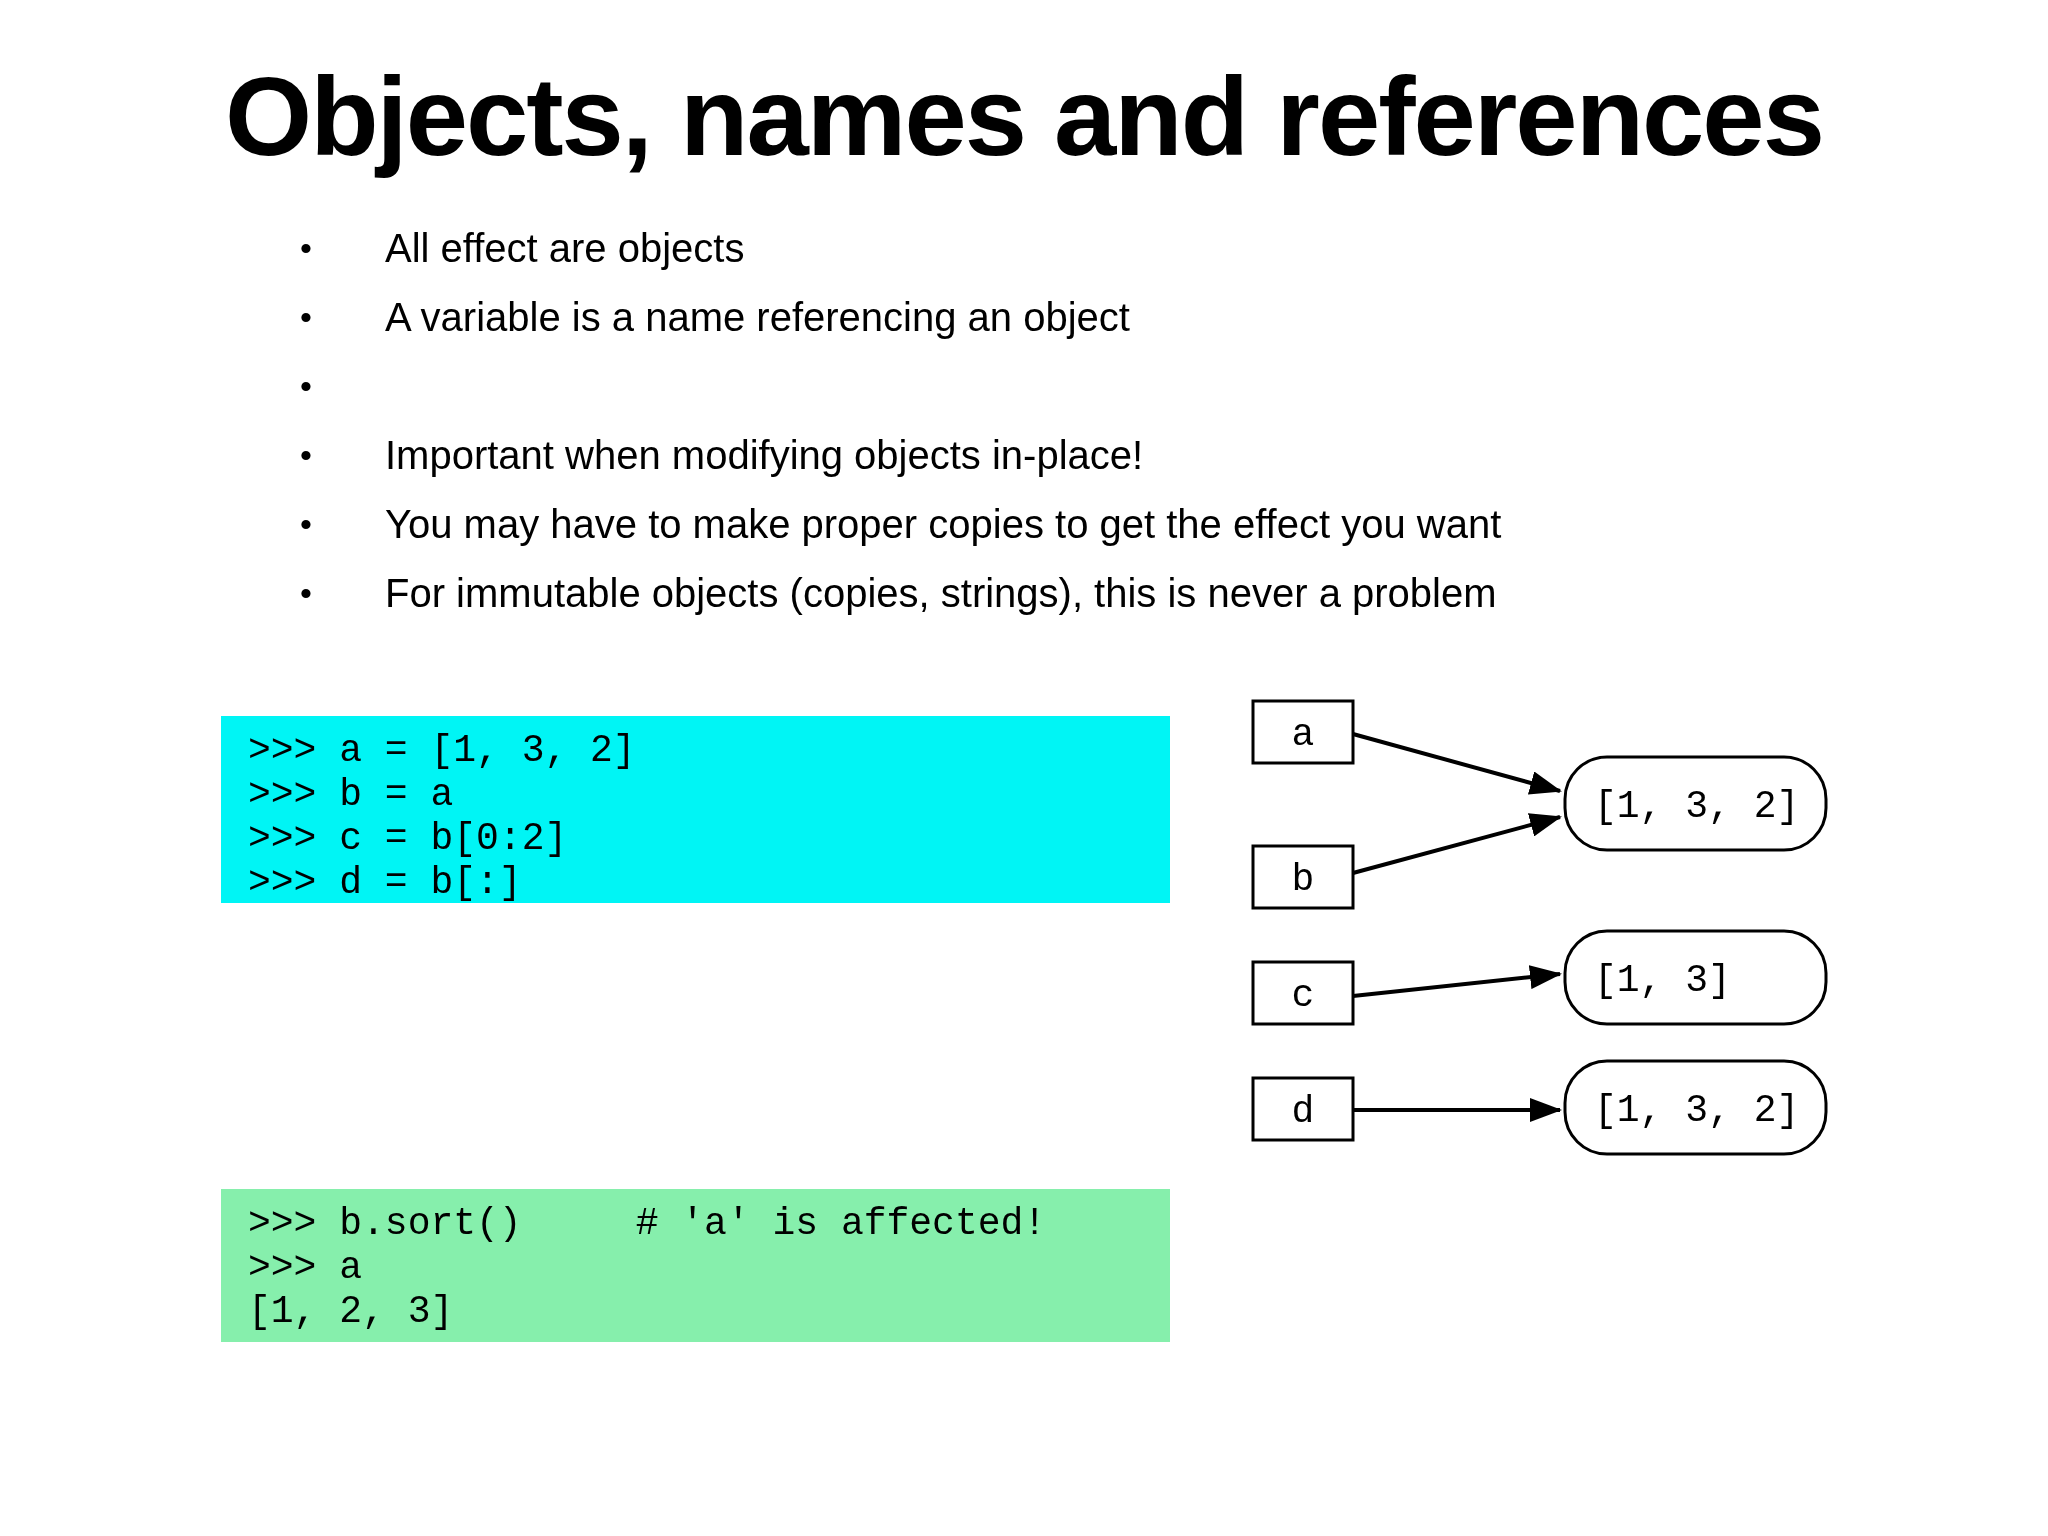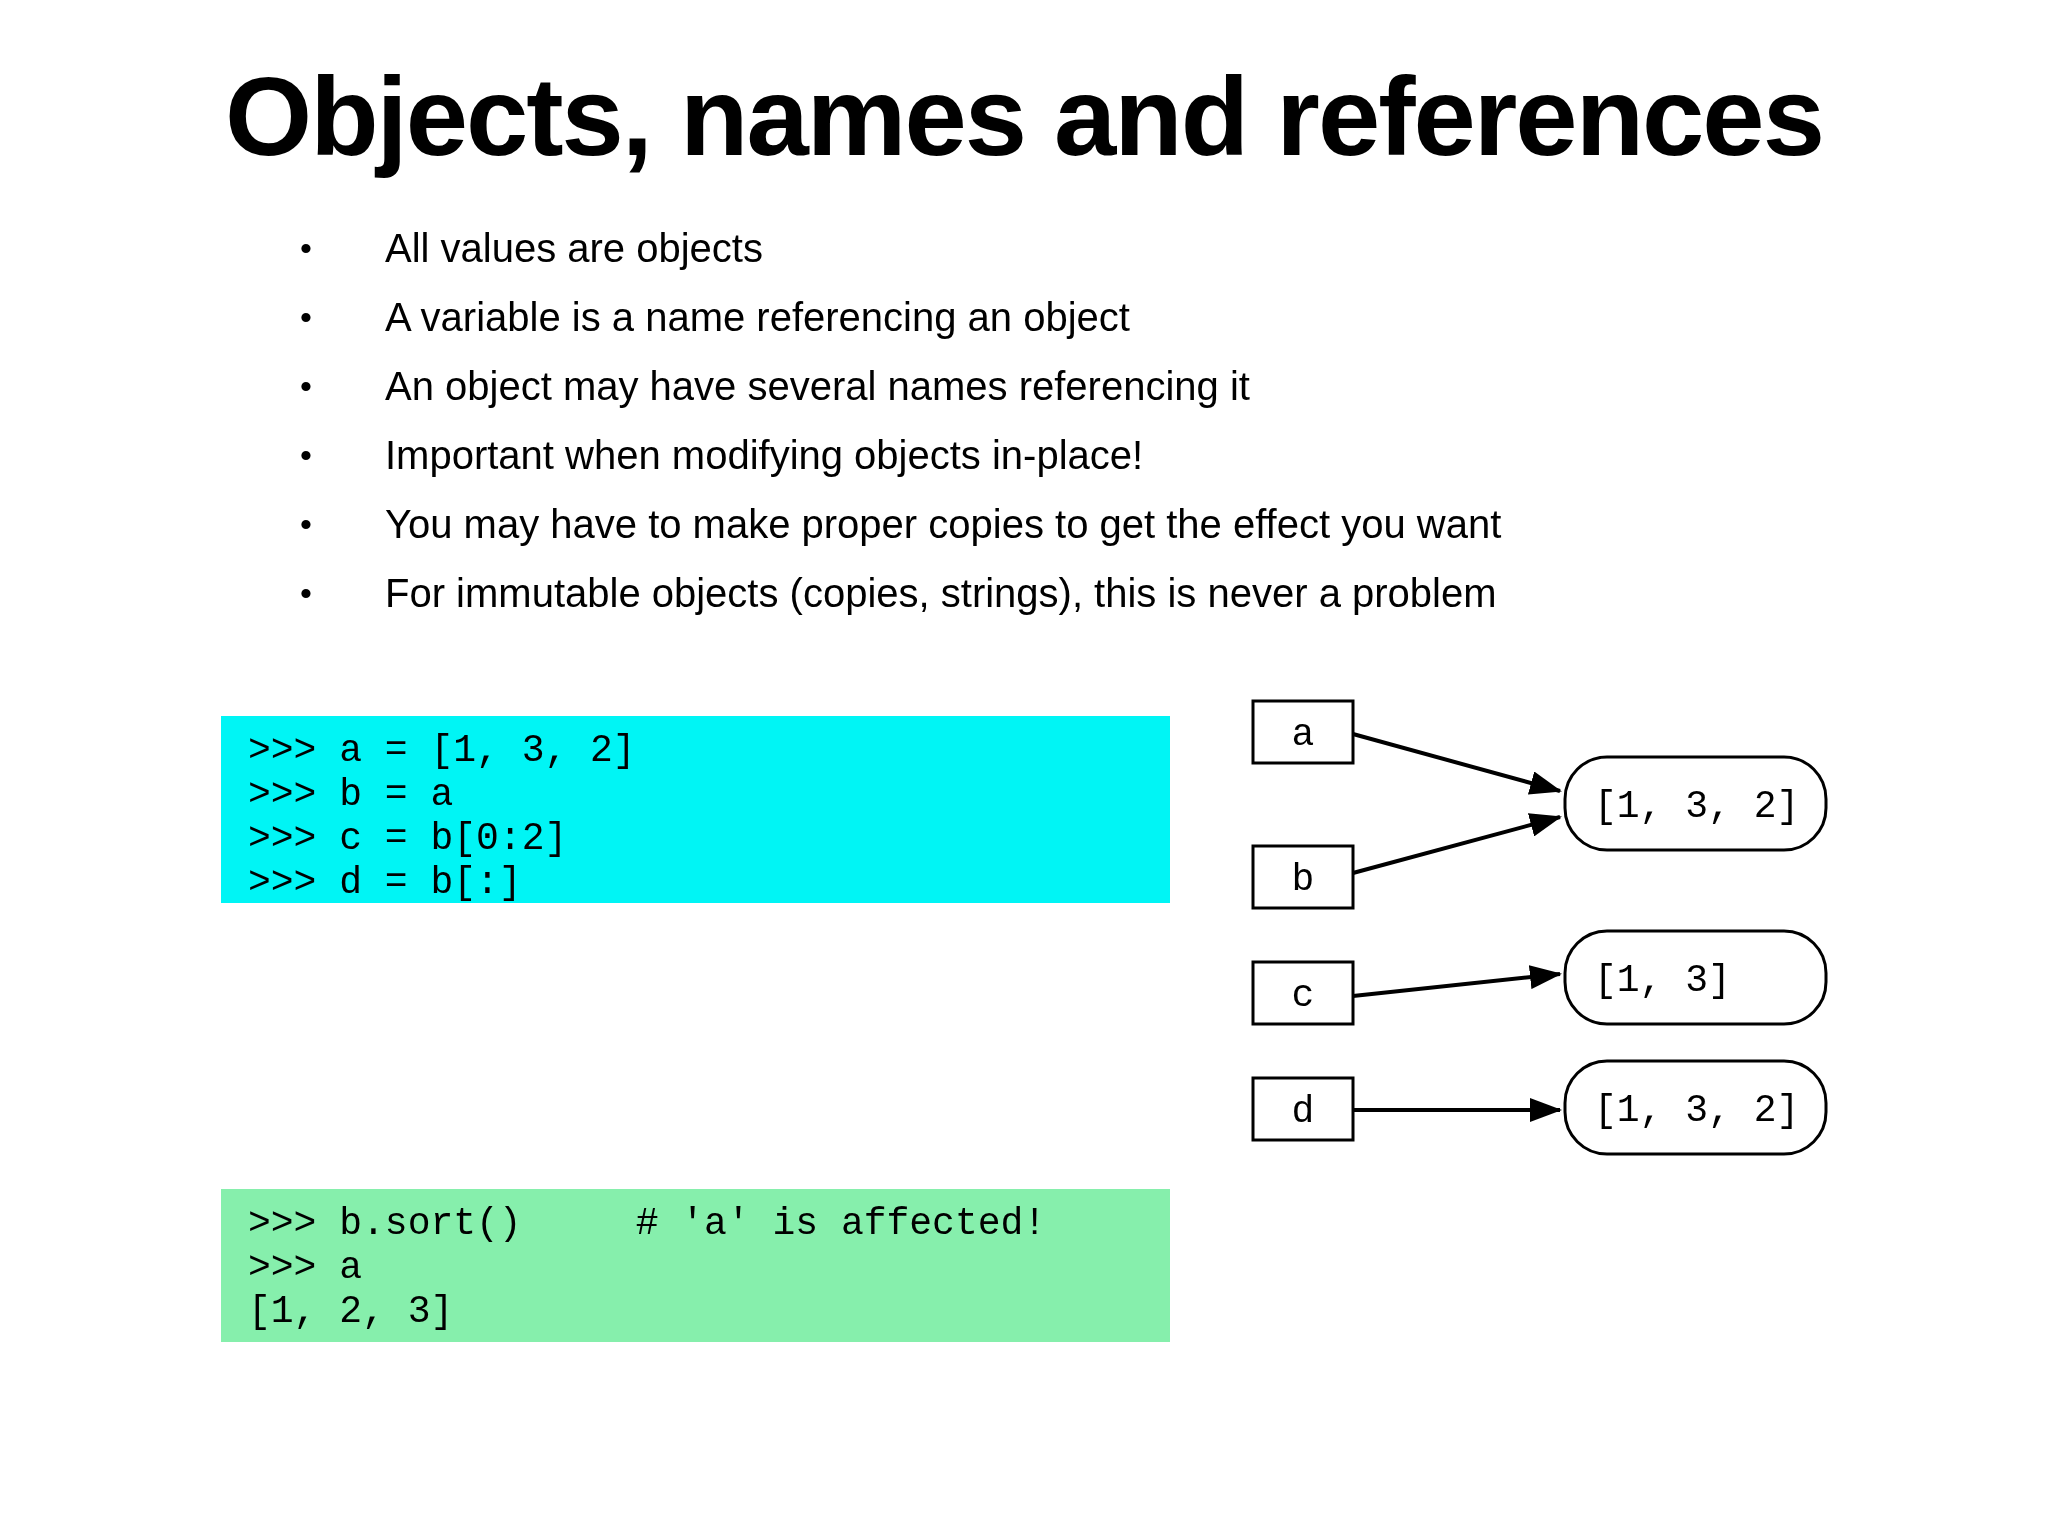--- a/index.html
+++ b/index.html
@@ -69,29 +69,28 @@
   }
 </style>
 </head>
 <body>
 
 <div class="slide-title">Objects, names and references</div>
 
 <ul class="bullet-list">
   <li class="bullet-row">
     <span class="bullet-dot">•</span>
-    <span class="bullet-text">All values are objects</span>
+    <span class="bullet-text">All effect are objects</span>
   </li>
   <li class="bullet-row">
     <span class="bullet-dot">•</span>
     <span class="bullet-text">A variable is a name referencing an object</span>
   </li>
   <li class="bullet-row">
     <span class="bullet-dot">•</span>
-    <span class="bullet-text">An object may have several names referencing it</span>
   </li>
   <li class="bullet-row">
     <span class="bullet-dot">•</span>
     <span class="bullet-text">Important when modifying objects in-place!</span>
   </li>
   <li class="bullet-row">
     <span class="bullet-dot">•</span>
     <span class="bullet-text">You may have to make proper copies to get the effect you want</span>
   </li>
   <li class="bullet-row">

